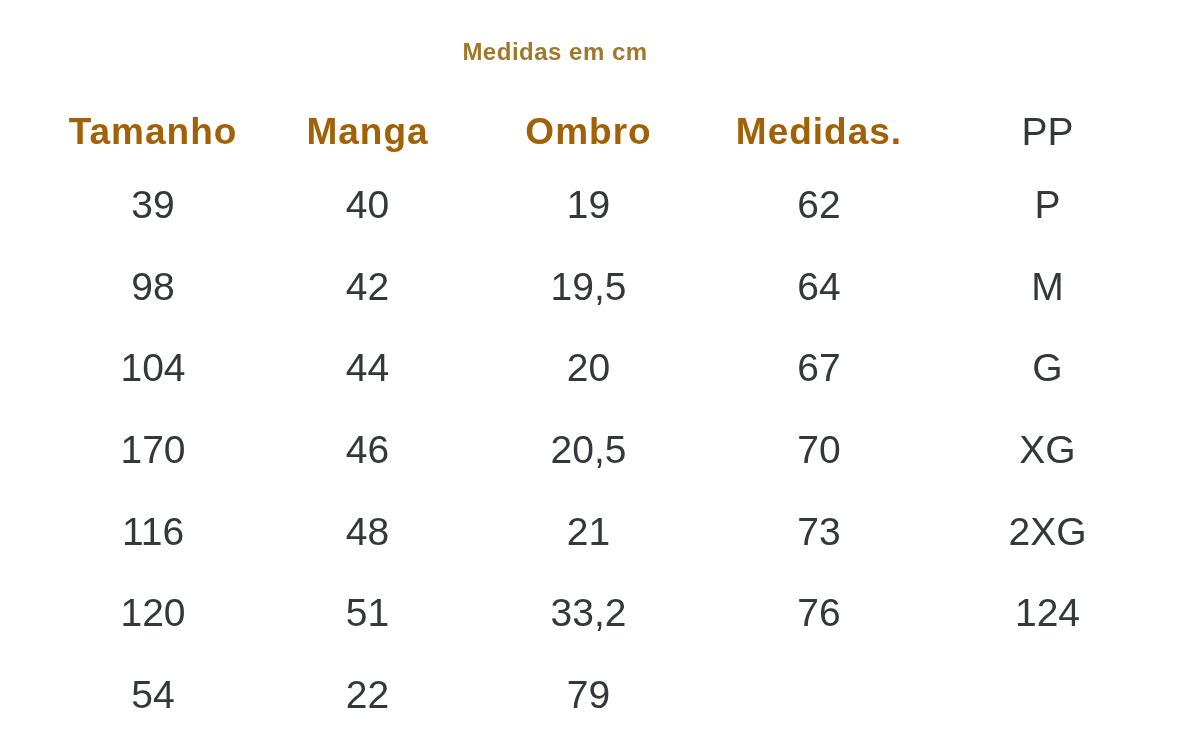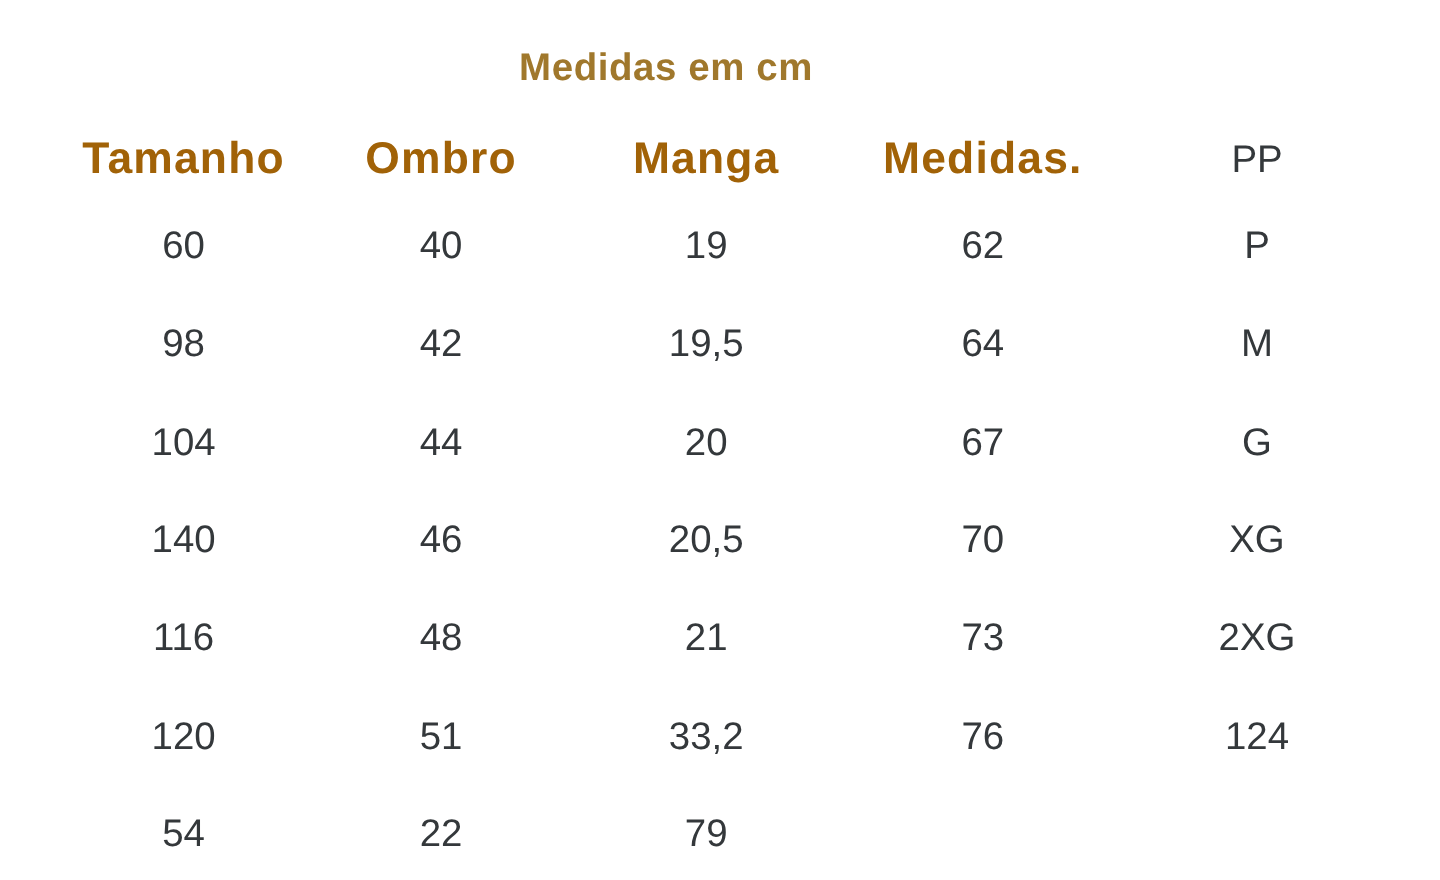--- a/index.html
+++ b/index.html
@@ -15,21 +15,21 @@
     overflow: hidden;
     font-family: "Liberation Sans", sans-serif;
   }
   .title {
     position: absolute;
     top: 38px;
     left: 0;
     width: 1110px;
     margin: 0;
     text-align: center;
-    font-size: 32px;
+    font-size: 24px;
     font-weight: 700;
     letter-spacing: 0.5px;
     color: #a0782c;
   }
   .size-table {
     position: absolute;
     left: 45px;
     top: 100px;
     display: grid;
     grid-template-columns: 216px 213px 229px 232px 225px;
@@ -38,61 +38,61 @@
     align-items: center;
   }
   .hcell {
     font-size: 37px;
     font-weight: 700;
     letter-spacing: 1px;
     color: #a16207;
     white-space: nowrap;
   }
   .cell {
-    font-size: 32px;
+    font-size: 39px;
     font-weight: 400;
     color: #34383b;
     white-space: nowrap;
     text-align: right;
   }
 </style>
 </head>
 <body>
 
 <div class="canvas">
 
   <h1 class="title">Medidas em cm</h1>
 
   <div class="size-table">
 
     <div class="hcell">Tamanho</div>
+    <div class="hcell">Manga</div>
     <div class="hcell">Ombro</div>
-    <div class="hcell">Manga</div>
     <div class="hcell">Medidas.</div>
 
     <div class="cell">PP</div>
-    <div class="cell">60</div>
+    <div class="cell">39</div>
     <div class="cell">40</div>
     <div class="cell">19</div>
     <div class="cell">62</div>
 
     <div class="cell">P</div>
     <div class="cell">98</div>
     <div class="cell">42</div>
     <div class="cell">19,5</div>
     <div class="cell">64</div>
 
     <div class="cell">M</div>
     <div class="cell">104</div>
     <div class="cell">44</div>
     <div class="cell">20</div>
     <div class="cell">67</div>
 
     <div class="cell">G</div>
-    <div class="cell">140</div>
+    <div class="cell">170</div>
     <div class="cell">46</div>
     <div class="cell">20,5</div>
     <div class="cell">70</div>
 
     <div class="cell">XG</div>
     <div class="cell">116</div>
     <div class="cell">48</div>
     <div class="cell">21</div>
     <div class="cell">73</div>
 

